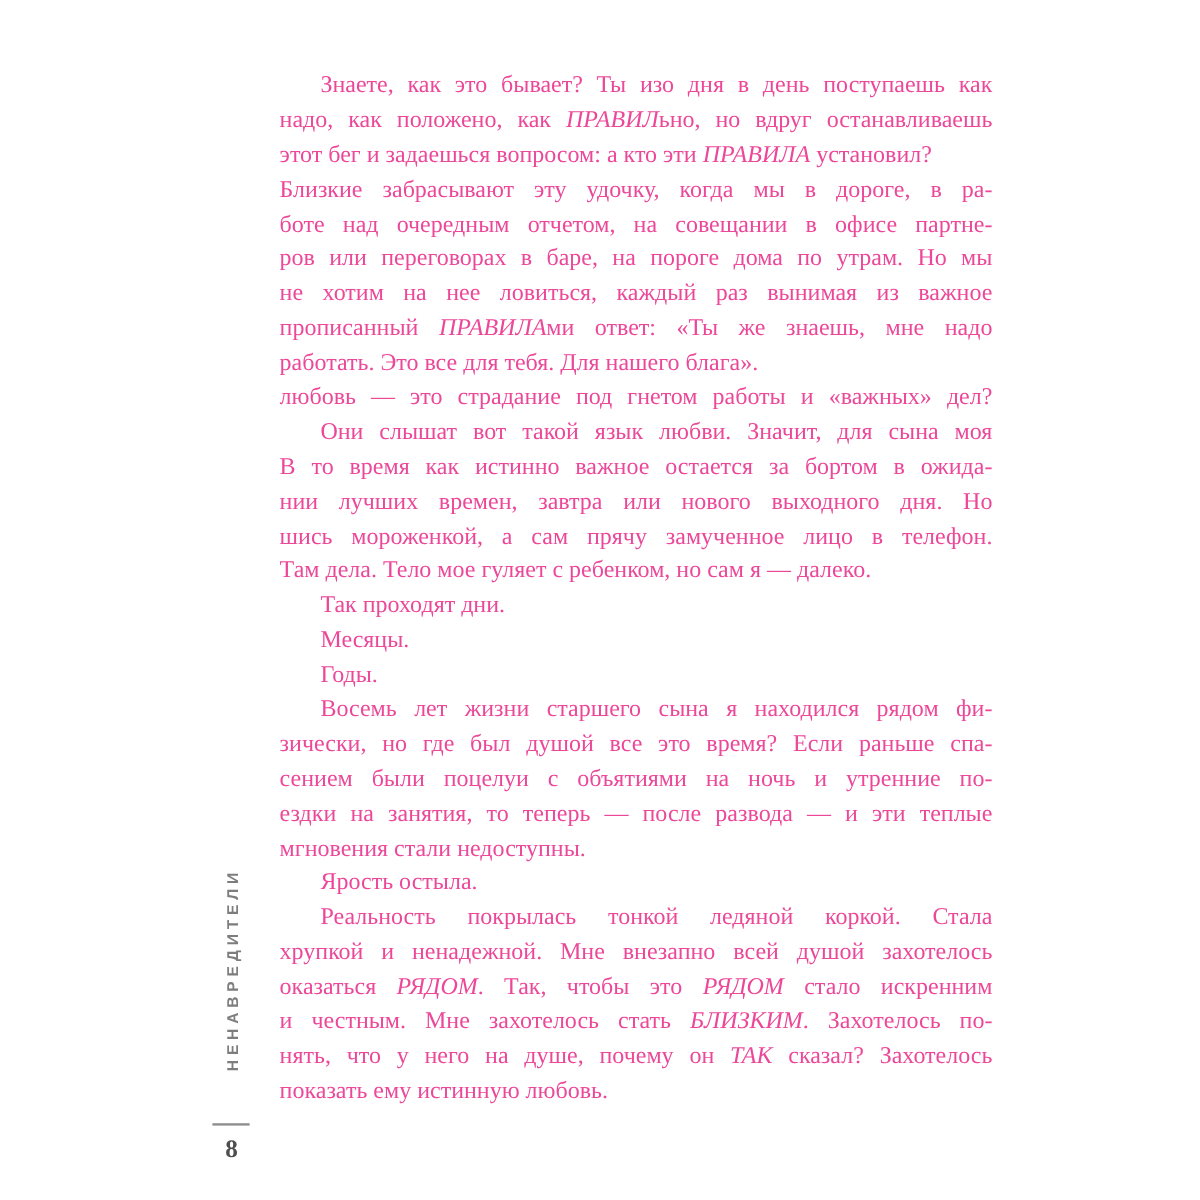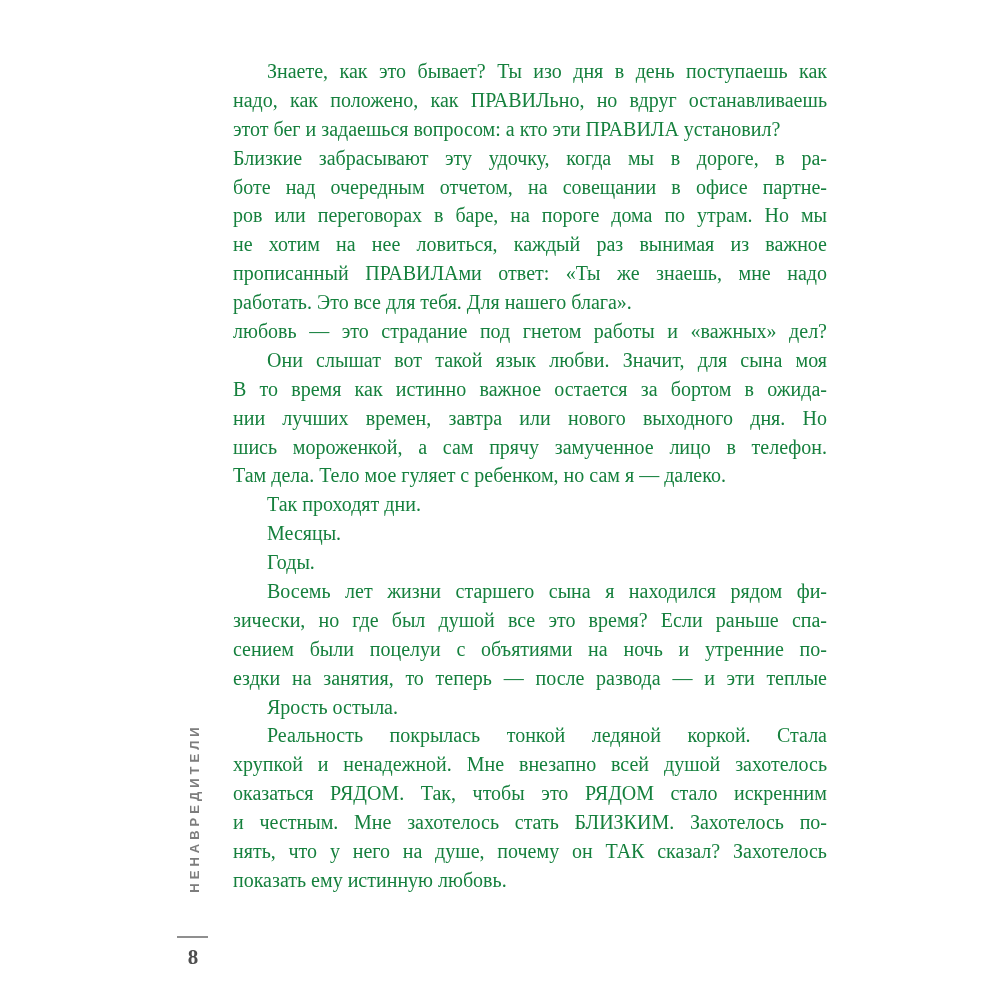--- a/index.html
+++ b/index.html
@@ -13,39 +13,40 @@
   .page {
     position: absolute;
     inset: 0;
     background: #ffffff;
   }
   .text-block {
     position: absolute;
     left: 233px;
     top: 57px;
     width: 594px;
-    color: #15803d;
+    color: #ec4899;
     font-family: "Liberation Serif", "DejaVu Serif", serif;
     font-size: 20px;
     line-height: 28.9px;
   }
   .line {
     text-align: justify;
     text-align-last: justify;
     height: 28.9px;
     overflow: hidden;
     white-space: normal;
   }
   .line.endline {
     text-align-last: left;
   }
   .line.indent {
     text-indent: 34px;
   }
   .ital {
+    font-style: italic;
   }
   .side-title {
     position: absolute;
     left: 194px;
     top: 808px;
     transform: translate(-50%, -50%) rotate(-90deg);
     transform-origin: center;
     font-family: "Liberation Sans", "DejaVu Sans", sans-serif;
     font-size: 13px;
     font-weight: 700;
@@ -100,20 +101,21 @@
       <div class="line"><span>нии лучших времен, завтра или нового выходного дня. Но</span></div>
       <div class="line"><span>шись мороженкой, а сам прячу замученное лицо в телефон.</span></div>
       <div class="line endline"><span>Там дела. Тело мое гуляет с ребенком, но сам я — далеко.</span></div>
       <div class="line indent endline"><span>Так проходят дни.</span></div>
       <div class="line indent endline"><span>Месяцы.</span></div>
       <div class="line indent endline"><span>Годы.</span></div>
       <div class="line indent"><span>Восемь лет жизни старшего сына я находился рядом фи-</span></div>
       <div class="line"><span>зически, но где был душой все это время? Если раньше спа-</span></div>
       <div class="line"><span>сением были поцелуи с объятиями на ночь и утренние по-</span></div>
       <div class="line"><span>ездки на занятия, то теперь — после развода — и эти теплые</span></div>
+      <div class="line endline"><span>мгновения стали недоступны.</span></div>
       <div class="line indent endline"><span>Ярость остыла.</span></div>
       <div class="line indent"><span>Реальность покрылась тонкой ледяной коркой. Стала</span></div>
       <div class="line"><span>хрупкой и ненадежной. Мне внезапно всей душой захотелось</span></div>
       <div class="line"><span>оказаться </span><span class="ital">РЯДОМ</span><span>. Так, чтобы это </span><span class="ital">РЯДОМ</span><span> стало искренним</span></div>
       <div class="line"><span>и честным. Мне захотелось стать </span><span class="ital">БЛИЗКИМ</span><span>. Захотелось по-</span></div>
       <div class="line"><span>нять, что у него на душе, почему он </span><span class="ital">ТАК</span><span> сказал? Захотелось</span></div>
       <div class="line endline"><span>показать ему истинную любовь.</span></div>
     </div>
 
 </div>

